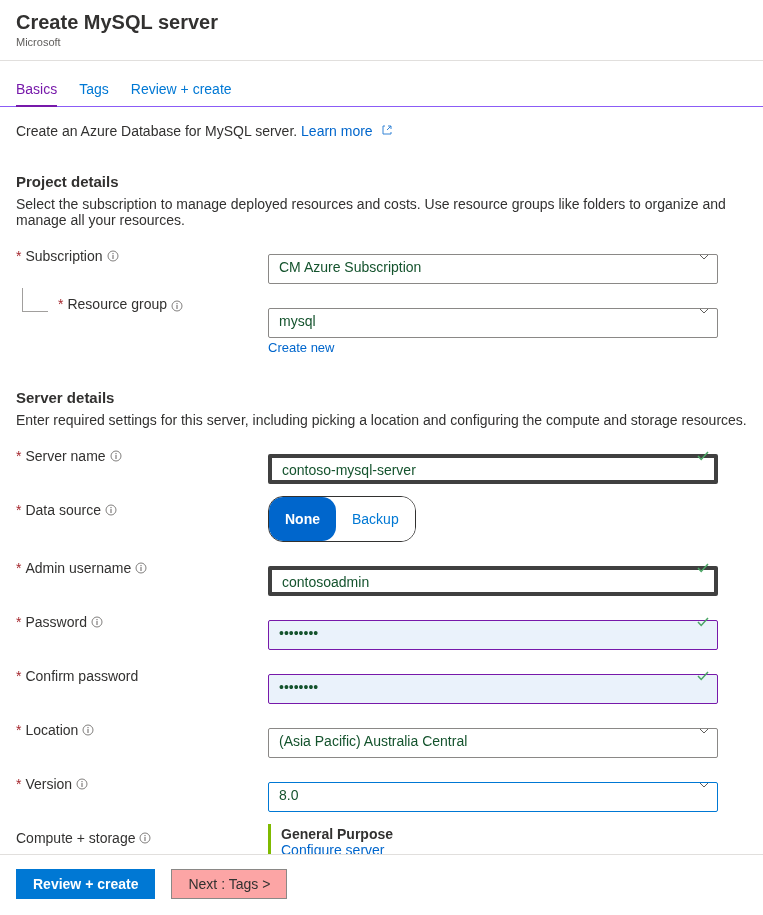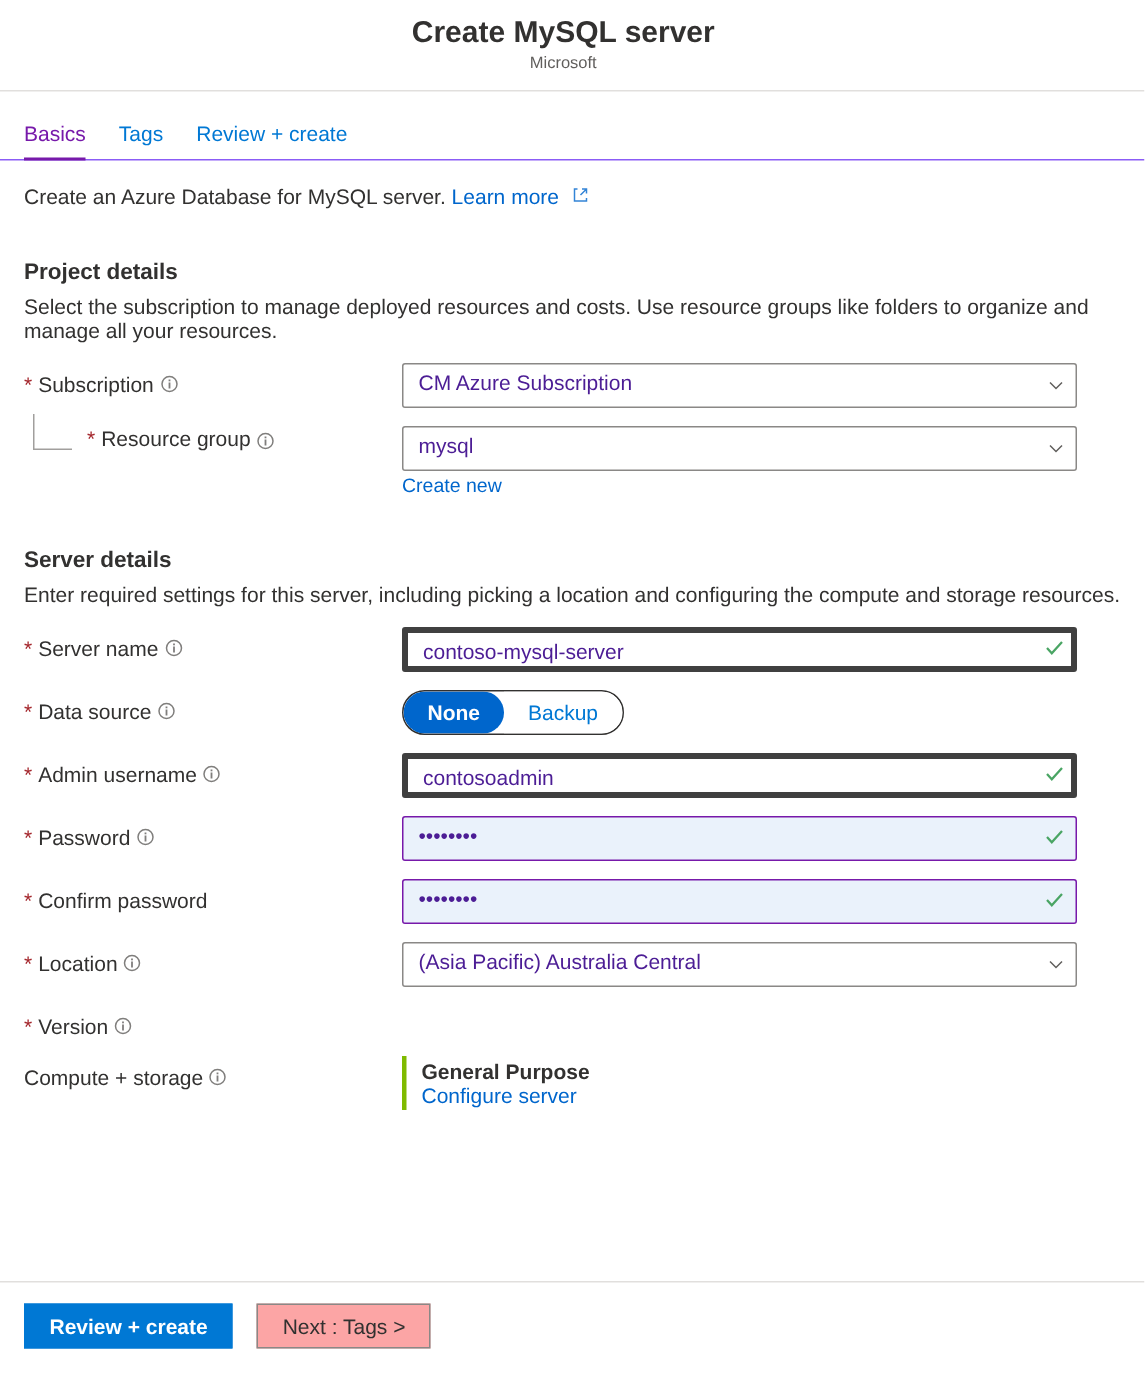--- a/index.html
+++ b/index.html
@@ -9,21 +9,20 @@
       font-size: 14px;
       color: #323130;
       background: #ffffff;
       width: 763px;
       display: flex;
       flex-direction: column;
       min-height: 915px;
     }
     .header {
       padding: 10px 28px 8px 16px;
-      text-align: center;
     }
     .title { font-size: 20px; font-weight: 600; line-height: 24px; }
     .subtitle { font-size: 11px; color: #605e5c; margin-top: 2px; }
     .hr { border-top: 1px solid #e1dfdd; margin: 4px 0 0 0; }
     .tabs {
       display: flex;
       padding: 14px 16px 0 16px;
       border-bottom: 1px solid #8b5cf6;
     }
     .tab {
@@ -79,21 +78,22 @@
     .field-control { flex: 1; max-width: 450px; }
     .select-box, .input-box {
       width: 100%;
       height: 30px;
       padding: 4px 28px 4px 10px;
       border: 1px solid #8a8886;
       border-radius: 2px;
       background: #ffffff;
       font-size: 14px;
       position: relative;
-      color: #4c1d95;
+      color: #14532d;
+      margin-top: 12px;
     }
     .select-wrapper { position: relative; display: flex; align-items: center; }
     .select-wrapper .chev {
       position: absolute;
       right: 8px;
       top: 8px;
       pointer-events: none;
     }
     .input-valid { border: 4px solid #404040; }
     .input-valid-filled { border: 1px solid #7719aa; background: #eaf2fb; }
@@ -108,21 +108,21 @@
       margin-top: -16px;
       margin-right: 10px;
     }
     .indent-row .field-label { display: flex; align-items: flex-end; padding-top: 0; }
     .create-new { font-size: 13px; margin-top: 2px; }
     .toggle-group {
       display: inline-flex;
       border: 1px solid #323130;
       border-radius: 15px;
       overflow: hidden;
-      height: 30px;
+      height: 46px;
       align-items: stretch;
     }
     .toggle-btn {
       padding: 5px 16px;
       font-size: 14px;
       color: #0078d4;
       cursor: pointer;
       background: #ffffff;
       display: flex;
       align-items: center;
@@ -382,20 +382,30 @@
       <span class="req">*</span>
       <span>Version</span>
       <span class="info-icon">
         <svg width="12" height="12" viewBox="0 0 12 12">
             <circle cx="6" cy="6" r="5" fill="none" stroke="#605e5c"></circle>
             <rect x="5.4" y="5" width="1.2" height="4" fill="#605e5c"></rect>
             <rect x="5.4" y="3" width="1.2" height="1.2" fill="#605e5c"></rect>
           </svg>
       </span>
     </div>
+    <div class="field-control">
+      <div class="select-wrapper">
+        <div class="select-box accent-select">8.0</div>
+        <span class="chev">
+          <svg width="12" height="12" viewBox="0 0 12 12">
+              <path d="M2 4l4 4 4-4" fill="none" stroke="#605e5c" stroke-width="1"></path>
+            </svg>
+        </span>
+      </div>
+    </div>
   </div>
 
   <div class="field-row">
     <div class="field-label">
       <span>Compute + storage</span>
       <span class="info-icon">
         <svg width="12" height="12" viewBox="0 0 12 12">
             <circle cx="6" cy="6" r="5" fill="none" stroke="#605e5c"></circle>
             <rect x="5.4" y="5" width="1.2" height="4" fill="#605e5c"></rect>
             <rect x="5.4" y="3" width="1.2" height="1.2" fill="#605e5c"></rect>

